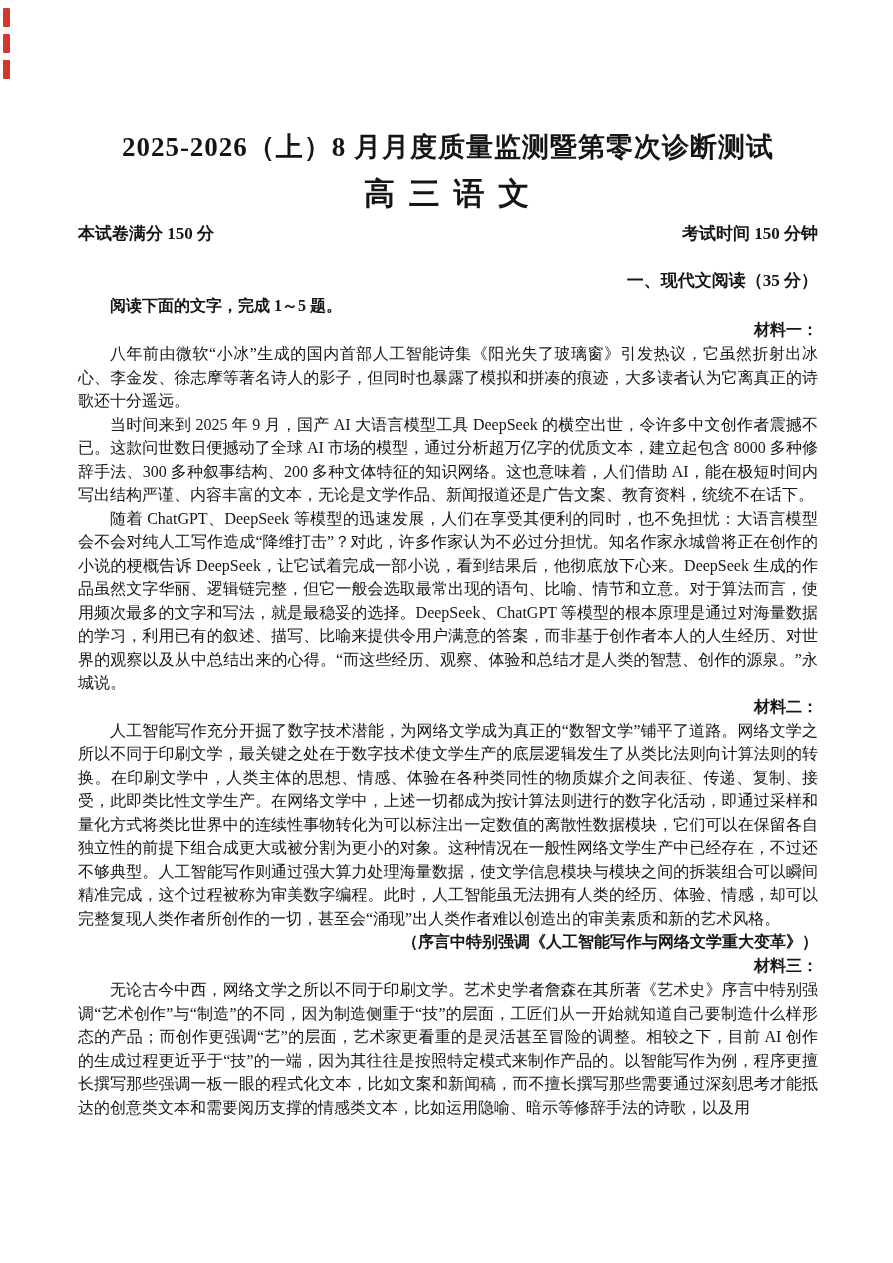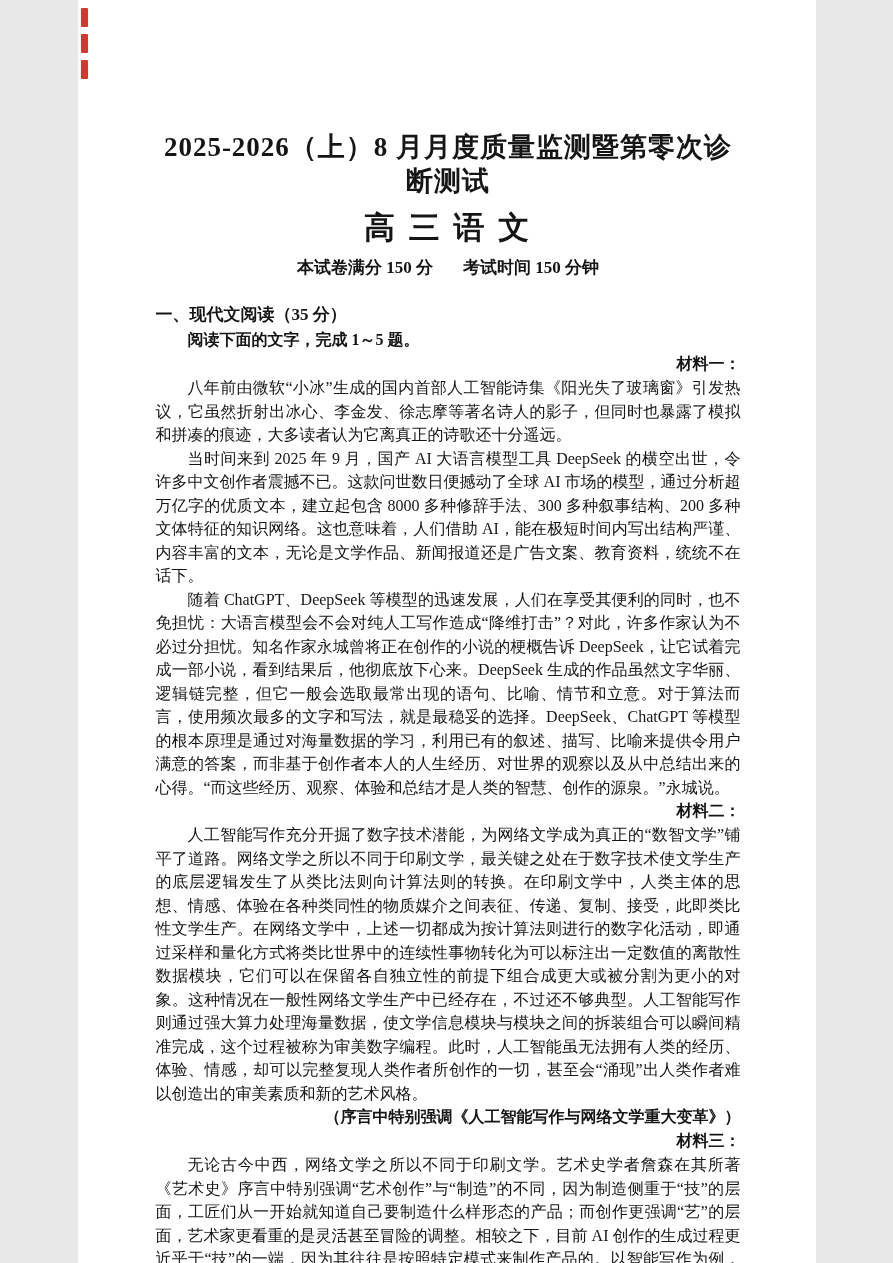--- a/index.html
+++ b/index.html
@@ -1,18 +1,18 @@
 <!DOCTYPE html>
 <html lang="zh"><head>
 <meta charset="utf-8">
 <style>
   html,body{margin:0;padding:0;background:#e8e8e8;}
   .page{
     position:relative;
-    width:738px;height:1263px;
+    width:893px;height:1263px;
     margin:0 auto;
     background:#ffffff;
     box-sizing:border-box;
     padding:130px 75px 0 78px;
     font-family:"Liberation Serif","DejaVu Serif",serif;
     color:#151515;
     overflow:hidden;
   }
   
   .edge-marks{position:absolute;left:3px;top:8px;width:10px;}
@@ -24,26 +24,26 @@
     font-weight:bold;text-align:center;
     letter-spacing:1px;
   }
   .subject{
     margin:0 0 8px 0;
     font-size:31px;line-height:40px;
     font-weight:bold;text-align:center;
     letter-spacing:3px;
   }
   .meta{
-    display:flex;justify-content:center;gap:30px;
+    display:flex;justify-content:space-between;gap:30px;
     font-size:17px;line-height:24px;font-weight:bold;
     margin:0 0 22px 0;
   }
   .content p{margin:0;}
-  .h-sec{font-size:17px;line-height:25px;font-weight:bold;}
+  .h-sec{font-size:17px;line-height:25px;font-weight:bold;text-align:right;}
   .h-part{font-size:16px;line-height:25px;}
   .instruction{font-size:16px;line-height:25px;font-weight:bold;text-indent:2em;}
   .mat-label{font-size:16px;line-height:24px;font-weight:bold;text-align:right;}
   .body-p{
     font-size:16px;line-height:23.5px;
     text-align:justify;text-justify:inter-ideograph;
     text-indent:2em;
   }
   .attr{
     font-size:16px;line-height:24px;

